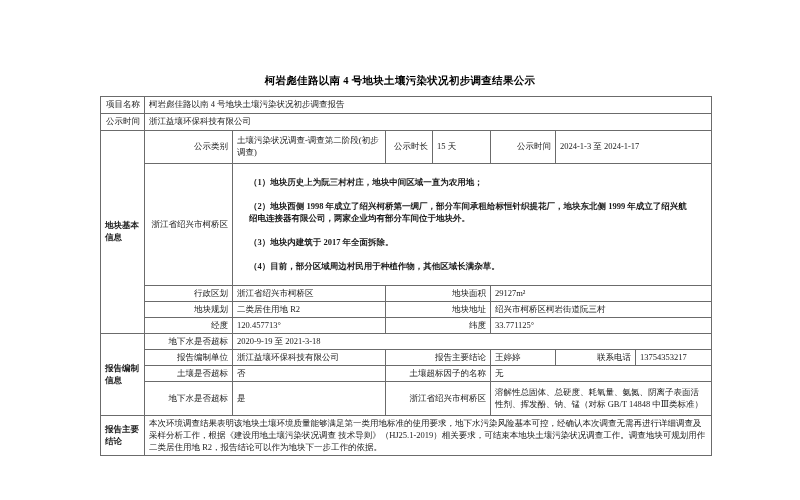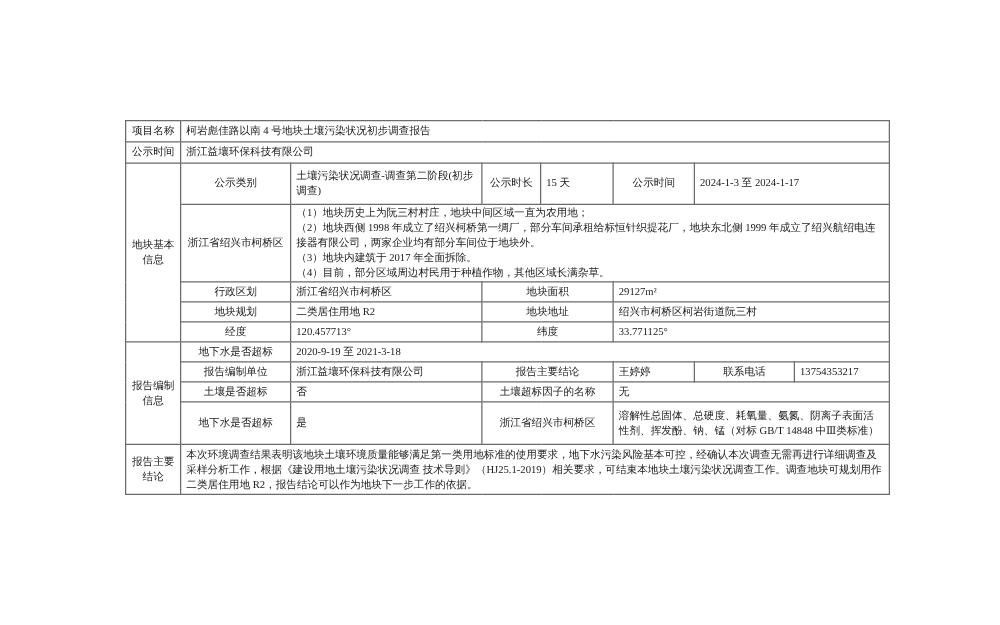--- a/index.html
+++ b/index.html
@@ -30,31 +30,33 @@
     line-height:1.4;
   }
   table.doc-table td{
     border:1px solid #6b6b6b;
     padding:1px 4px;
     vertical-align:middle;
     word-break:break-all;
     color:#1a1a1a;
   }
   td.section{
-    text-align:center;
+    text-align:left;
     padding:1px 2px;
+    font-weight:bold;
   }
-  td.lbl{ text-align:center; }
-  .hist-line{ margin:0; }
+  td.lbl{ text-align:right; }
+  .hist-line{ margin:12px;font-weight:bold; }
 </style>
 </head>
 <body>
 
 <div class="page">
 
+  <div class="doc-title">柯岩彪佳路以南 4 号地块土壤污染状况初步调查结果公示</div>
 
   <table class="doc-table">
     <colgroup>
       <col style="width:44px">
         <col style="width:88px">
         <col style="width:153px">
       <col style="width:47px">
         <col style="width:58px">
         <col style="width:65px">
       <col style="width:80px">

